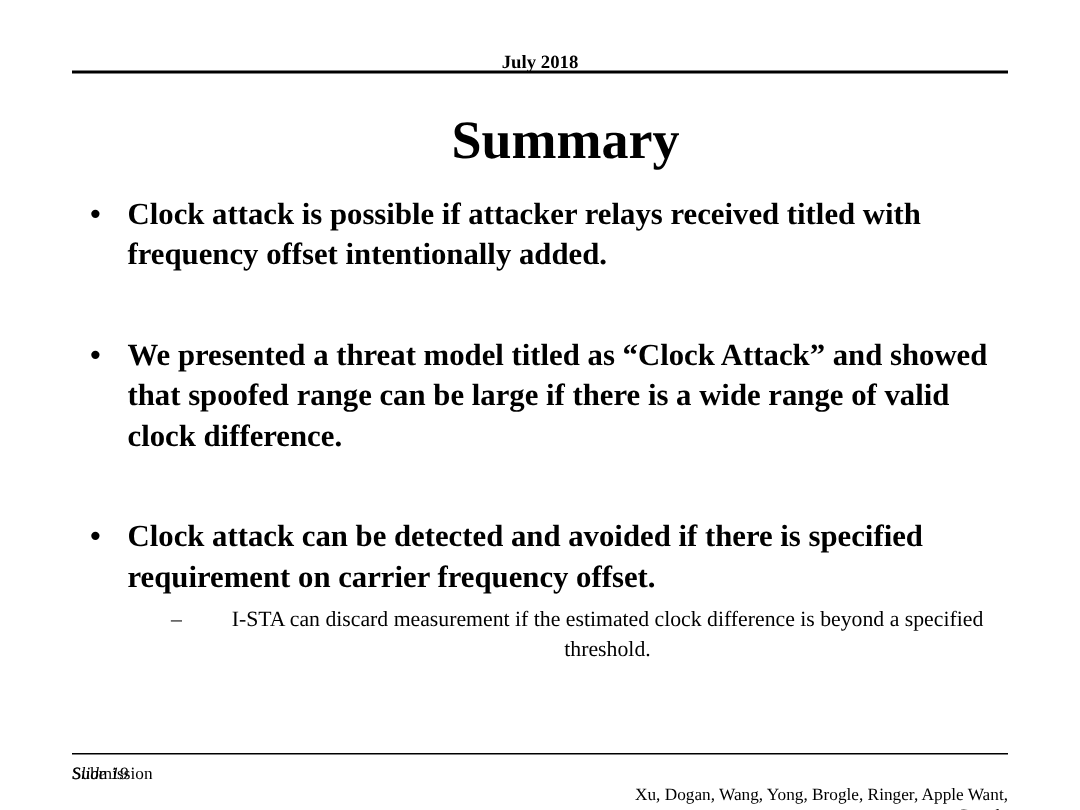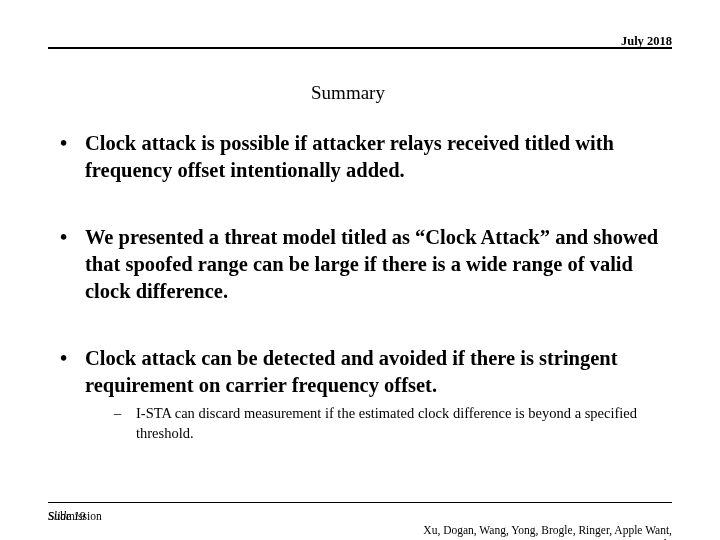--- a/index.html
+++ b/index.html
@@ -23,21 +23,21 @@
 
   
   .header {
     position: absolute;
     left: 48px;
     top: 30px;
     width: 624px;
     height: 18px;
     display: flex;
     align-items: flex-end;
-    justify-content: flex-end;
+    justify-content: center;
   }
   .header-date,
   .header-doc {
     font-family: "Liberation Serif", "DejaVu Serif", serif;
     font-weight: bold;
     font-size: 12.5px;
     line-height: 14px;
     white-space: nowrap;
   }
   .header-rule {
@@ -45,27 +45,27 @@
     left: 48px;
     top: 47px;
     width: 624px;
     height: 0;
     border-top: 2px solid #000000;
   }
 
   
   .title {
     position: absolute;
-    left: 36px;
+    left: 65px;
     top: 76px;
     width: 624px;
     text-align: center;
     font-family: "Liberation Serif", "DejaVu Serif", serif;
-    font-weight: normal;
-    font-size: 19px;
+    font-weight: bold;
+    font-size: 36px;
     line-height: 34px;
     letter-spacing: 0px;
   }
 
   
   .body-area {
     position: absolute;
     left: 52px;
     top: 130px;
     width: 622px;
@@ -110,20 +110,21 @@
   .subbullet > .marker {
     position: absolute;
     left: 0;
     top: 0;
     font-size: 14.5px;
     line-height: 20px;
     font-weight: normal;
   }
   .subbullet > .stext {
     display: block;
+    text-align: center;
   }
 
   
   .footer-rule {
     position: absolute;
     left: 48px;
     top: 502px;
     width: 624px;
     height: 0;
     border-top: 1.5px solid #000000;
@@ -180,21 +181,21 @@
       <span class="btext">Clock attack is possible if attacker relays received titled with frequency offset intentionally added.</span>
     </div>
 
     <div class="bullet b2">
       <span class="marker">•</span>
       <span class="btext">We presented a threat model titled as “Clock Attack” and showed that spoofed range can be large if there is a wide range of valid clock difference.</span>
     </div>
 
     <div class="bullet b3">
       <span class="marker">•</span>
-      <span class="btext">Clock attack can be detected and avoided if there is stringent requirement on carrier frequency offset.</span>
+      <span class="btext">Clock attack can be detected and avoided if there is specified requirement on carrier frequency offset.</span>
     </div>
 
     <div class="subbullet">
       <span class="marker">–</span>
       <span class="stext">I-STA can discard measurement if the estimated clock difference is beyond a specified threshold.</span>
     </div>
 
   </div>
 
   <div class="footer-rule"></div>

